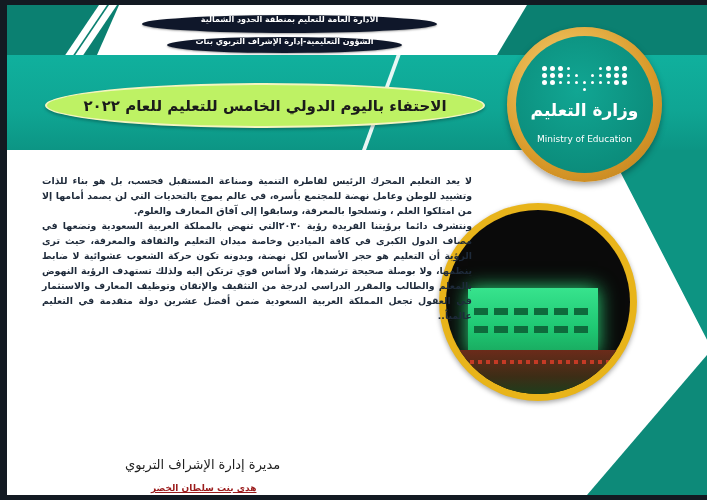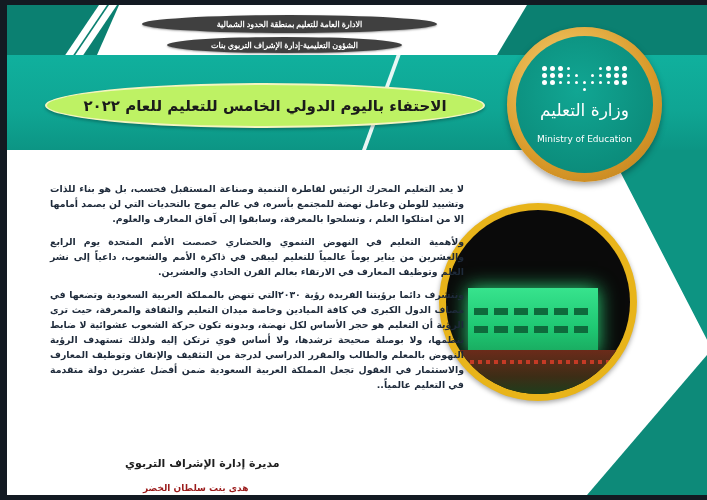--- a/index.html
+++ b/index.html
@@ -28,25 +28,24 @@
     position: absolute; left: 0; top: 50px; width: 700px; height: 95px;
     background: linear-gradient(180deg, #10b09d 0%, #0fa593 60%, #0c9584 100%);
   }
   .band-slash {
     position: absolute; left: 355px; top: 50px; width: 4px; height: 95px; background: #ffffff;
     transform: skewX(-20deg); transform-origin: bottom left; opacity: .9;
   }
 
   
   .pill {
-    position: absolute; background: #404040; color: #ffffff; border-radius: 50%/50%;
-    display: flex; align-items: center; justify-content: center;
+    position: absolute; background: #0f172a; color: #ffffff; border-radius: 50%/50%;
+    display: flex; justify-content: center;
     font-size: 8px; font-weight: bold; direction: rtl;
     box-shadow: 0 1px 2px rgba(0,0,0,.35);
-    font-family: Liberation Serif, serif;
   }
   .pill-1 { left: 135px; top: 10px; width: 295px; height: 18px; }
   .pill-2 { left: 160px; top: 32px; width: 235px; height: 16px; }
 
   
   .title-pill {
     position: absolute; left: 38px; top: 78px; width: 440px; height: 45px;
     background: #bef264; border-radius: 50%; border: 2px solid #f4f4c0;
     display: flex; align-items: center; justify-content: center;
     box-shadow: 0 2px 3px rgba(0,0,0,.25);
@@ -63,21 +62,21 @@
   }
   .medallion-inner {
     position: absolute; left: 9px; top: 9px; width: 137px; height: 137px; border-radius: 50%;
     background: radial-gradient(circle at 45% 40%, #11a693, #0b8a79 80%);
     display: flex; flex-direction: column; align-items: center; justify-content: center;
   }
   .dots { display: grid; grid-template-columns: repeat(11, 6px); gap: 2px; margin-bottom: 8px; }
   .dot { width: 5px; height: 5px; border-radius: 50%; background: #ffffff; }
   .dot.s { width: 3px; height: 3px; margin: 1px; }
   .dot.h { visibility: hidden; }
-  .logo-ar { color: #ffffff; font-size: 17px; font-weight: normal; direction: rtl; letter-spacing: 1px; }
+  .logo-ar { color: #ffffff; font-size: 17px; font-weight: bold; direction: rtl; letter-spacing: 1px; }
   .logo-en { color: #ffffff; font-size: 9px; margin-top: 14px; }
 
   
   .right-panel {
     position: absolute; left: 560px; top: 145px; width: 140px; height: 345px; background: #0d9482;
     clip-path: polygon(0 0, 100% 0, 100% 100%, 100% 100%, 100% 55%, 30% 0);
   }
   .right-bottom {
     position: absolute; left: 580px; top: 350px; width: 120px; height: 140px; background: #0d8a79;
     clip-path: polygon(100% 0, 100% 100%, 0 100%);
@@ -109,29 +108,29 @@
   }
   .ground-lights { position: absolute; left: 8px; top: 150px; width: 168px; height: 4px;
     background: repeating-linear-gradient(90deg, #c43a25 0 4px, transparent 4px 8px); }
 
   
   .body-text {
     position: absolute; left: 35px; top: 168px; width: 430px;
     direction: rtl; text-align: justify; text-align-last: right;
     font-size: 9.4px; line-height: 15px; font-weight: bold; color: #1e2a3a;
   }
-  .body-text p { margin: 8px; }
+  .body-text p { margin: 0; }
 
   .sign-title {
     position: absolute; left: 118px; top: 452px; direction: rtl;
-    font-size: 11px; font-weight: bold; color: #1e1e1e; text-align: center;
+    font-size: 13px; font-weight: normal; color: #1e1e1e; text-align: center;
   }
   .sign-name {
-    position: absolute; left: 136px; top: 478px; direction: rtl;
-    font-size: 9px; font-weight: bold; color: #9b1c1c;
+    position: absolute; left: 144px; top: 478px; direction: rtl;
+    font-size: 9px; font-weight: bold; color: #9b1c1c; text-decoration: underline;
   }
 </style>
 </head>
 <body>
 
 <div class="page">
 
   <div class="top-strip"></div>
   <div class="top-white"></div>
   <div class="top-stripe" style="left:92px;"></div>
@@ -214,19 +213,18 @@
         <div class="bld-row" style="top:20px;"></div>
         <div class="bld-row" style="top:38px;"></div>
       </div>
       <div class="ground"></div>
       <div class="ground-lights"></div>
     </div>
   </div>
 
   <div class="body-text">
     <p>لا يعد التعليم المحرك الرئيس لقاطرة التنمية وصناعة المستقبل فحسب، بل هو بناء للذات وتشييد للوطن وعامل نهضة للمجتمع بأسره، في عالم يموج بالتحديات التي لن يصمد أمامها إلا من امتلكوا العلم ، وتسلحوا بالمعرفة، وسابقوا إلى آفاق المعارف والعلوم.</p>
-    <p>ولأهمية التعليم في النهوض التنموي والحضاري خصصت الأمم المتحدة يوم الرابع والعشرين من يناير يوماً عالمياً للتعليم ليبقى في ذاكرة الأمم والشعوب، داعياً إلى نشر العلم وتوظيف المعارف في الارتقاء بعالم القرن الحادي والعشرين.</p>
     <p>ونتشرف دائما برؤيتنا الفريدة رؤية ٢٠٣٠التي تنهض بالمملكة العربية السعودية وتضعها في مصاف الدول الكبرى في كافة الميادين وخاصة ميدان التعليم والثقافة والمعرفة، حيث ترى الرؤية أن التعليم هو حجر الأساس لكل نهضة، وبدونه تكون حركة الشعوب عشوائية لا ضابط ينظمها، ولا بوصلة صحيحة ترشدها، ولا أساس قوي ترتكن إليه ولذلك تستهدف الرؤية النهوض بالمعلم والطالب والمقرر الدراسي لدرجة من التثقيف والإتقان وتوظيف المعارف والاستثمار في العقول تجعل المملكة العربية السعودية ضمن أفضل عشرين دولة متقدمة في التعليم عالمياً..</p>
   </div>
 
   <div class="sign-title">مديرة إدارة الإشراف التربوي</div>
   <div class="sign-name">هدى بنت سلطان الخضر</div>
 </div>
 
 </body></html>

